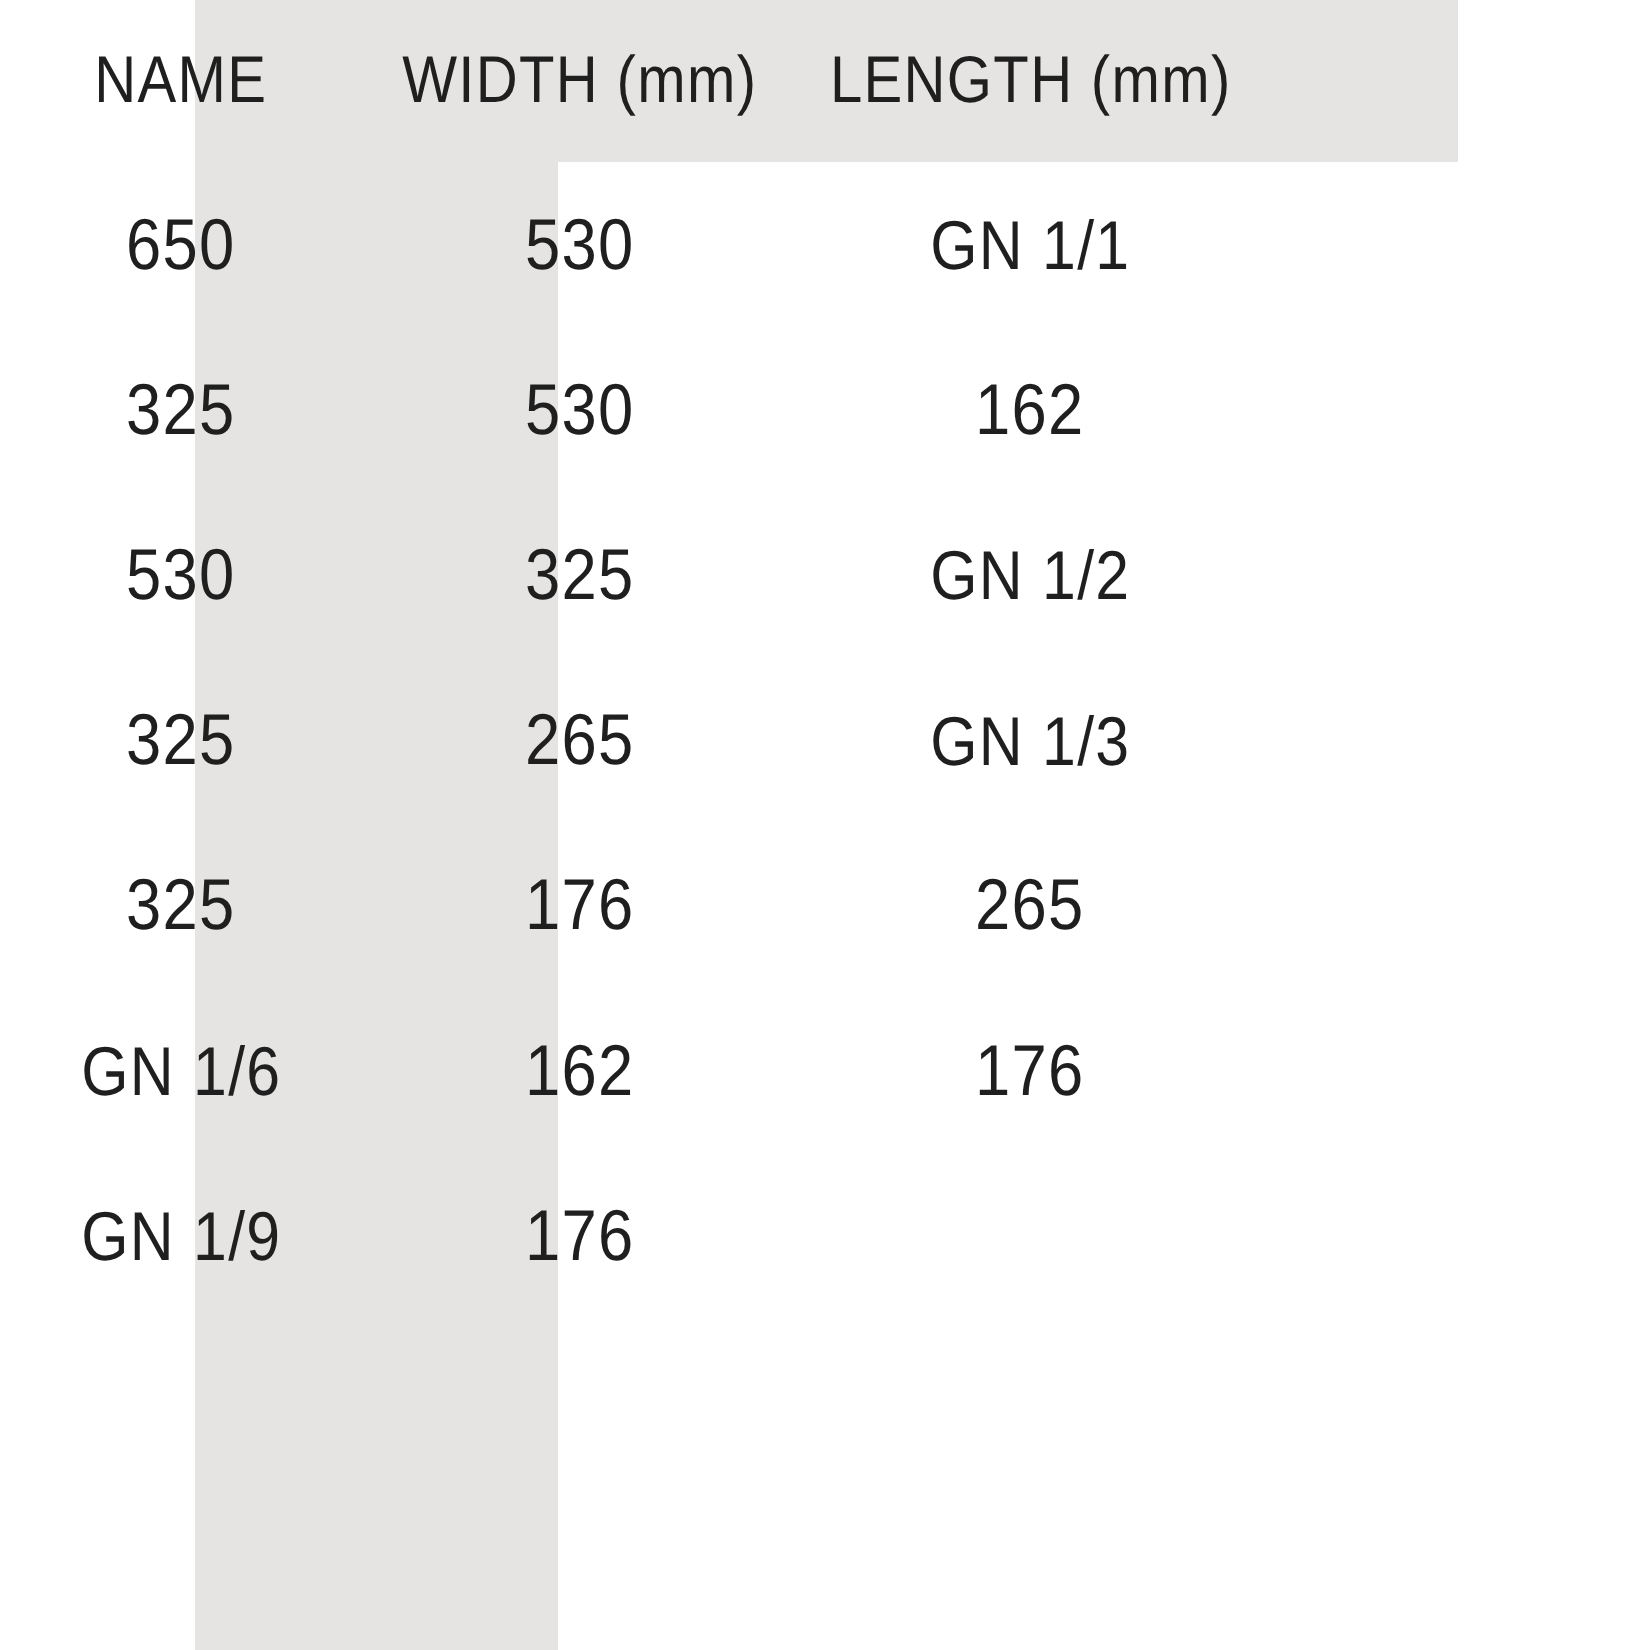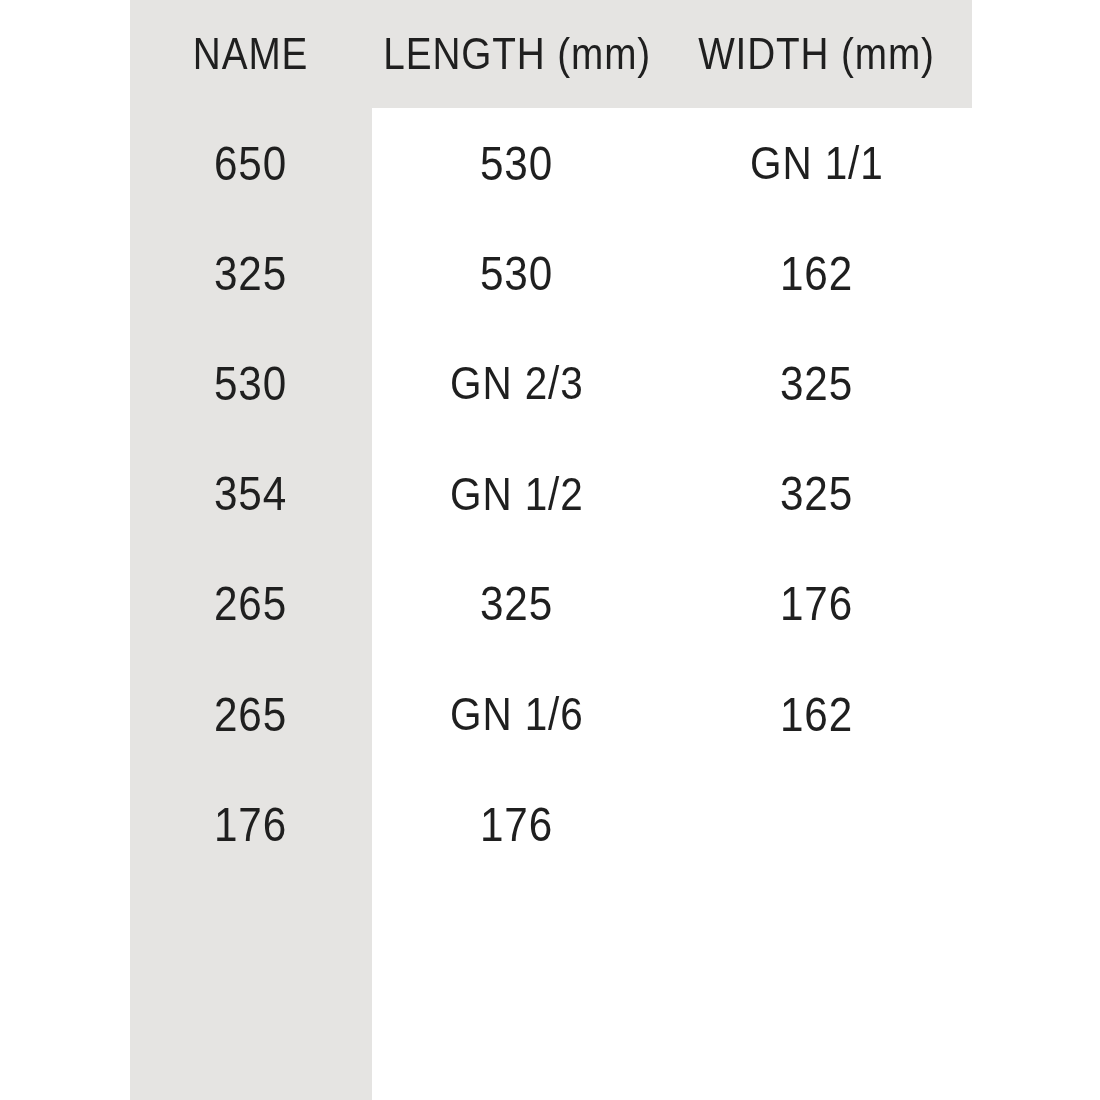--- a/index.html
+++ b/index.html
@@ -33,21 +33,20 @@
     width: 842px;
     height: 108px;
     background: #e5e4e2;
   }
   .grid {
     position: absolute;
     left: 0;
     top: 0;
     width: 1092px;
     height: 1100px;
-    padding-left: 130px;
     box-sizing: border-box;
     display: grid;
     grid-template-columns: 242px 290px 310px;
     grid-template-rows: 108px repeat(9, 110.2px);
   }
   .cell {
     display: flex;
     align-items: center;
     justify-content: center;
   }
@@ -76,24 +75,24 @@
 
 <div class="canvas">
   <div class="name-col-bg"></div>
   <div class="header-bg"></div>
 
   <div class="grid">
     <div class="cell header-cell">
       <span class="t">NAME</span>
     </div>
     <div class="cell header-cell">
-      <span class="t">LENGTH (mm)</span>
+      <span class="t">WIDTH (mm)</span>
     </div>
     <div class="cell header-cell">
-      <span class="t">WIDTH (mm)</span>
+      <span class="t">LENGTH (mm)</span>
     </div>
 
     <div class="cell num-cell">
         <span class="t">650</span>
       </div>
     <div class="cell num-cell">
         <span class="t">530</span>
       </div>
 
     <div class="cell name-cell">
@@ -106,40 +105,37 @@
         <span class="t">530</span>
       </div>
 
     <div class="cell num-cell">
         <span class="t">162</span>
       </div>
     <div class="cell num-cell">
         <span class="t">530</span>
       </div>
 
-    <div class="cell name-cell">
-        <span class="t">GN 2/3</span>
-      </div>
     <div class="cell num-cell">
         <span class="t">325</span>
-      </div>
-    <div class="cell num-cell">
-        <span class="t">354</span>
       </div>
 
     <div class="cell name-cell">
         <span class="t">GN 1/2</span>
       </div>
     <div class="cell num-cell">
         <span class="t">325</span>
       </div>
     <div class="cell num-cell">
         <span class="t">265</span>
       </div>
 
+    <div class="cell name-cell">
+        <span class="t">GN 1/3</span>
+      </div>
     <div class="cell num-cell">
         <span class="t">325</span>
       </div>
     <div class="cell num-cell">
         <span class="t">176</span>
       </div>
 
     <div class="cell num-cell">
         <span class="t">265</span>
       </div>
@@ -147,18 +143,21 @@
     <div class="cell name-cell">
         <span class="t">GN 1/6</span>
       </div>
     <div class="cell num-cell">
         <span class="t">162</span>
       </div>
     <div class="cell num-cell">
         <span class="t">176</span>
       </div>
 
+    <div class="cell name-cell">
+        <span class="t">GN 1/9</span>
+      </div>
     <div class="cell num-cell">
         <span class="t">176</span>
       </div>
   </div>
 
 </div>
 
 </body></html>

